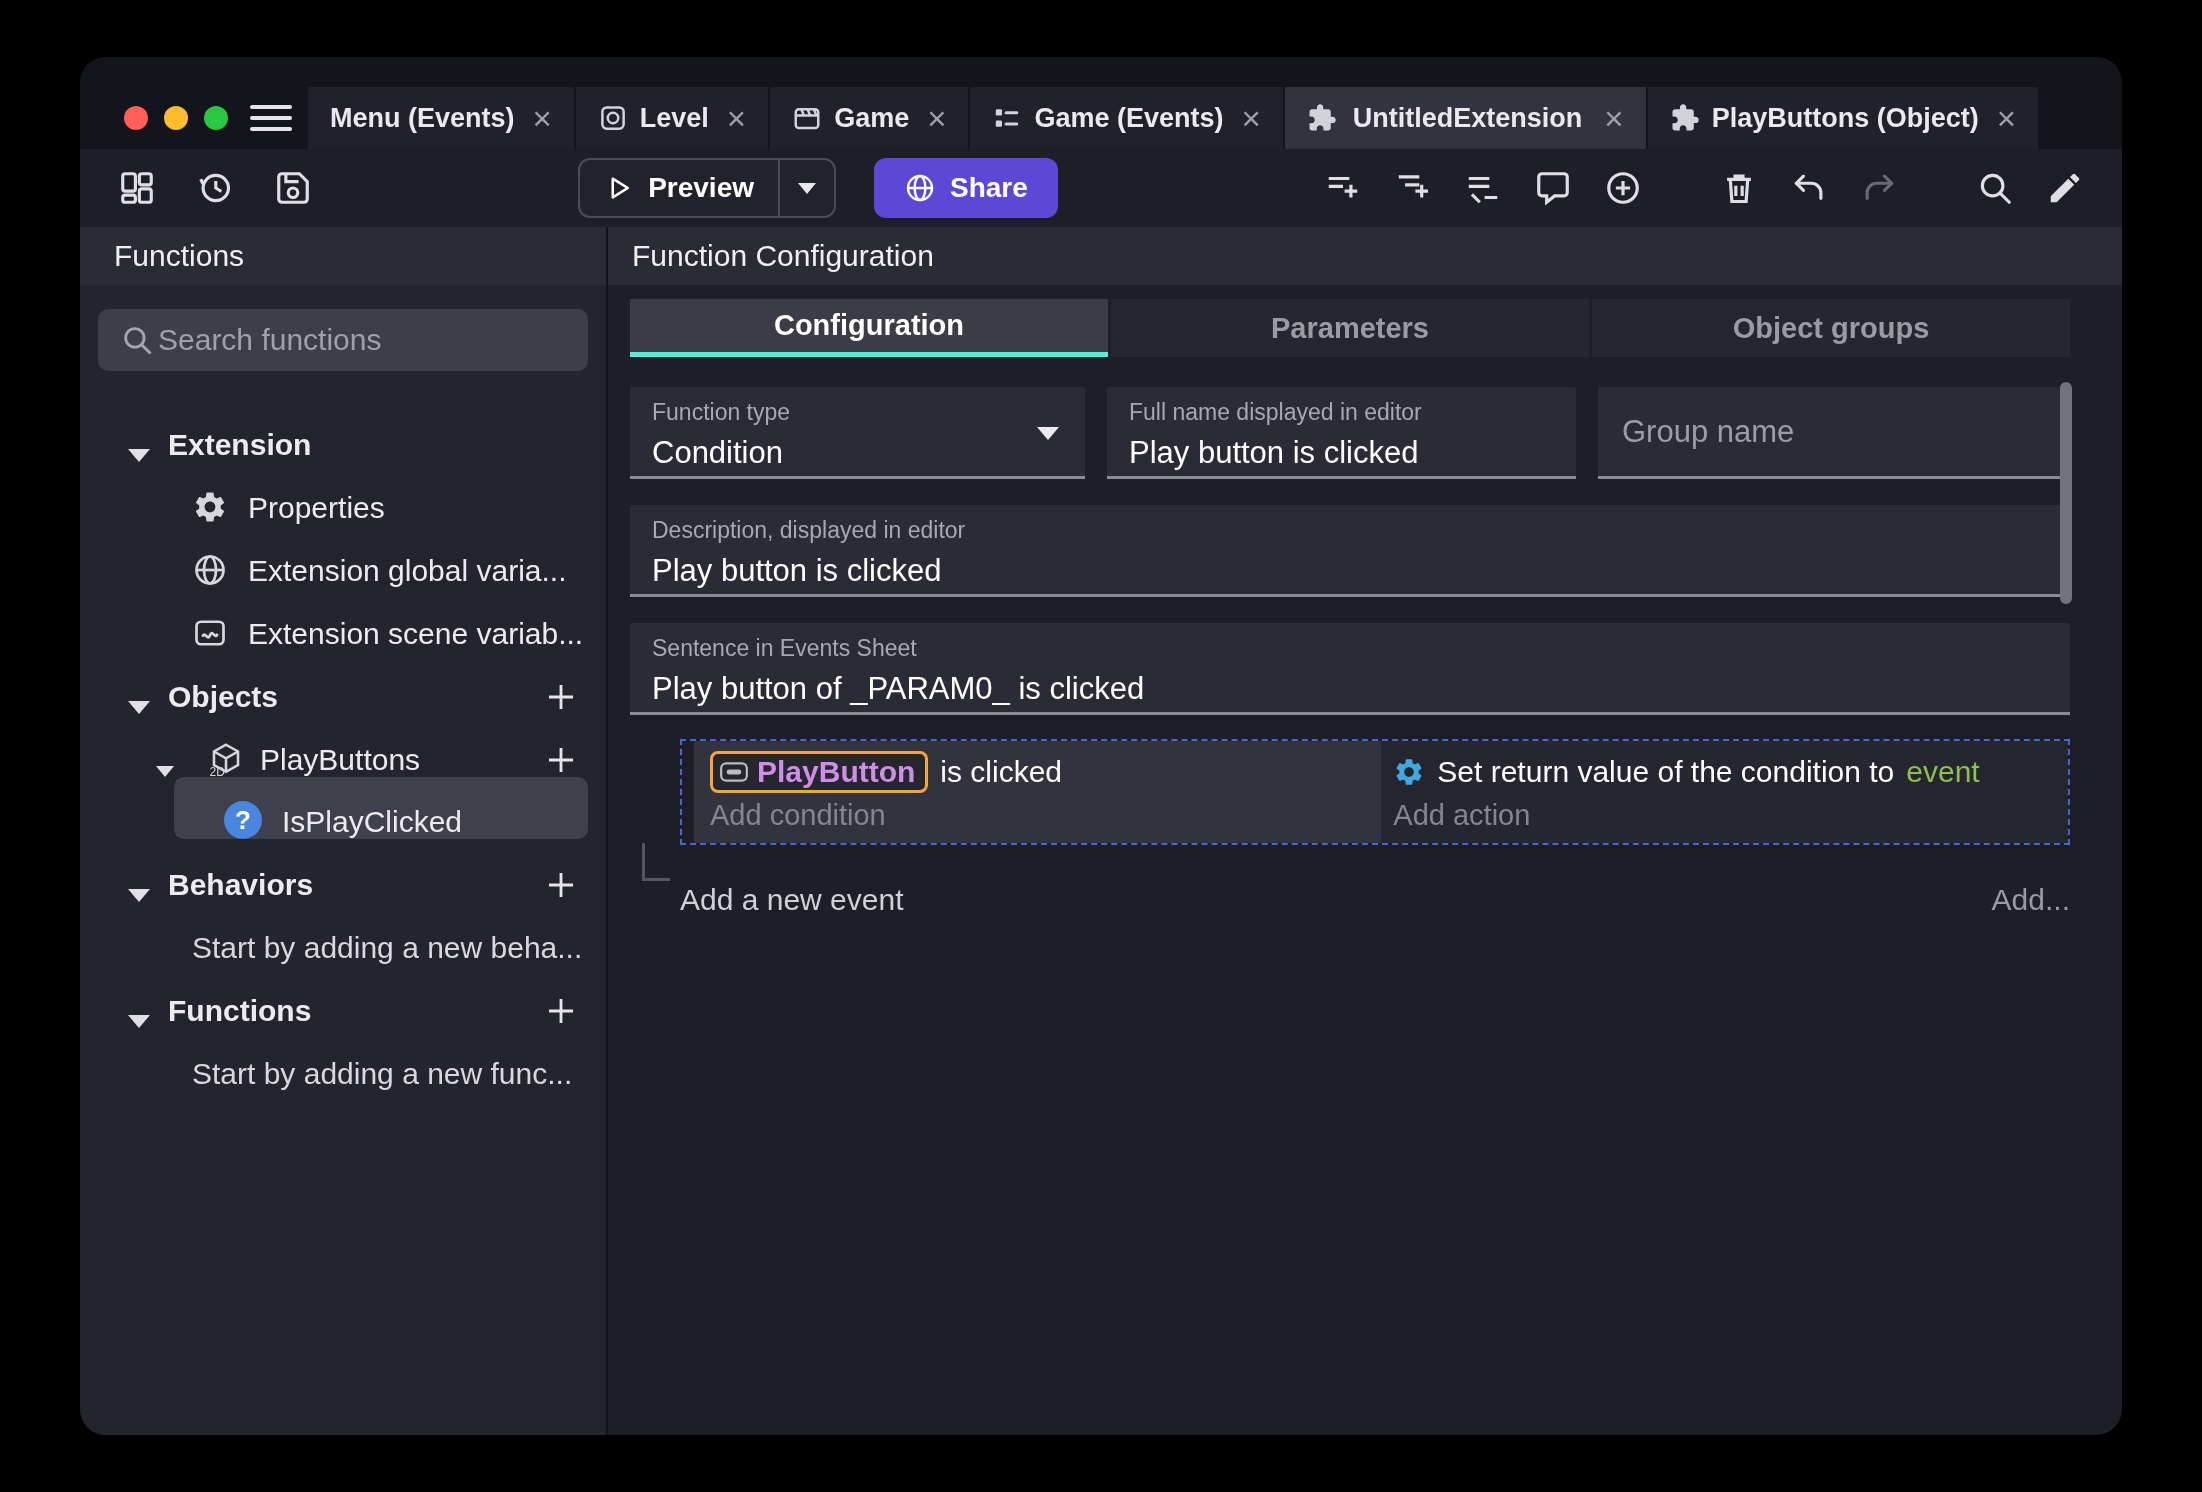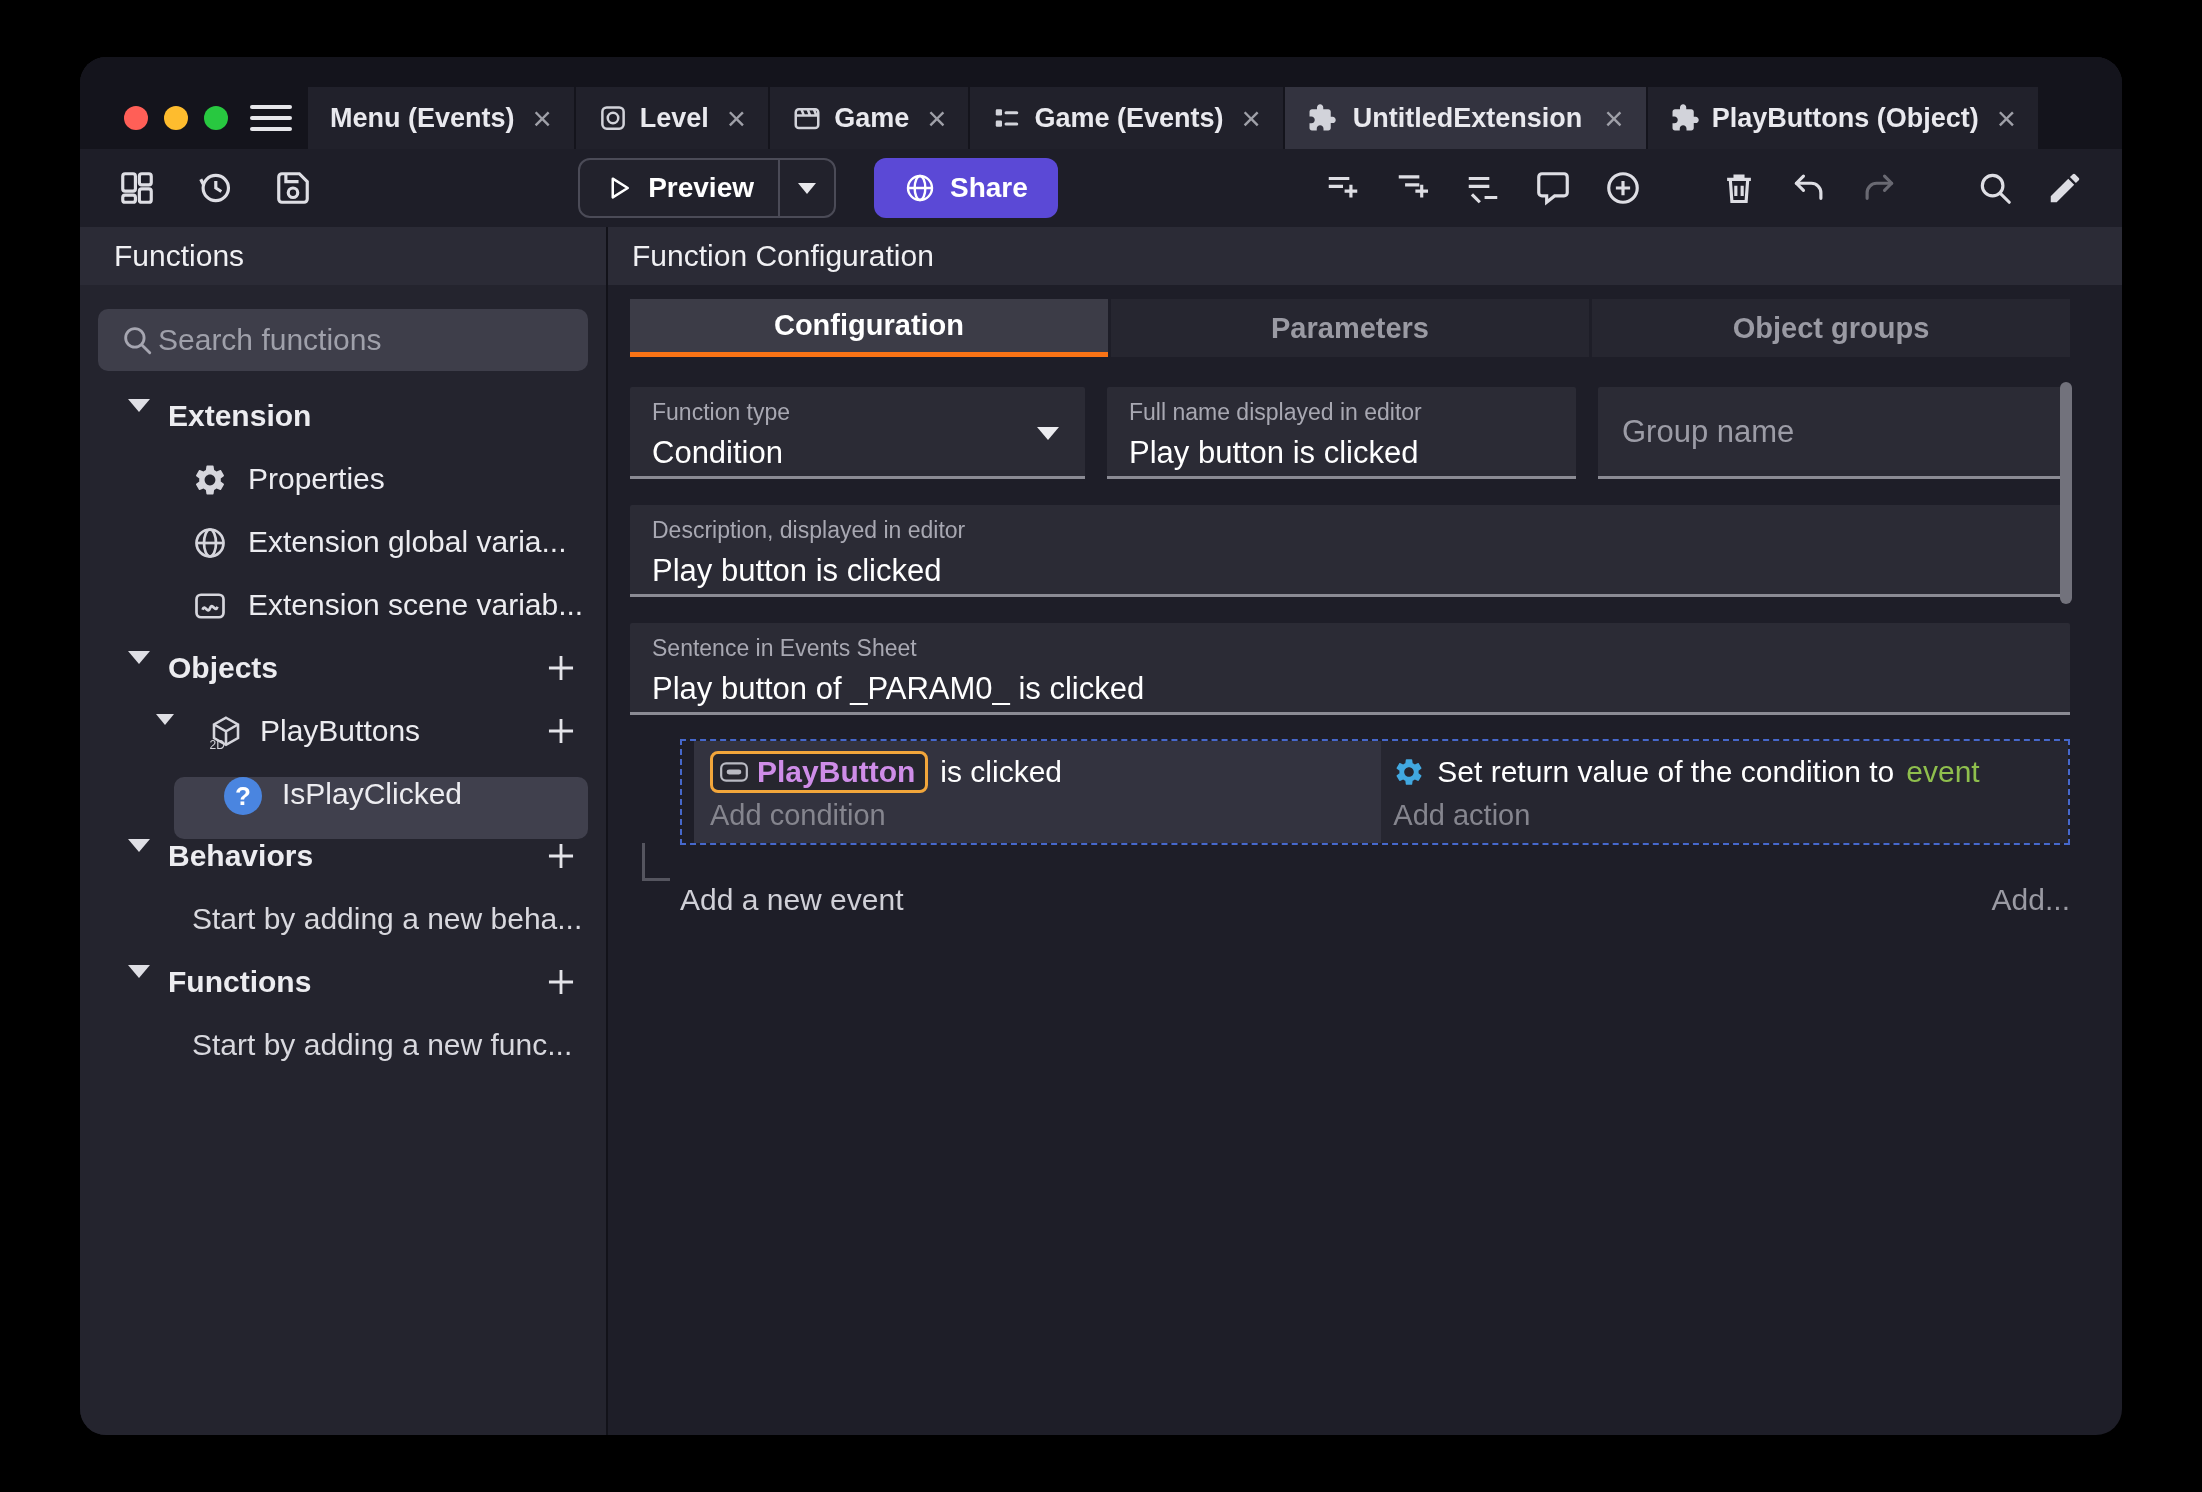--- a/index.html
+++ b/index.html
@@ -55,42 +55,42 @@
   
   .sidebar { width:528px; flex:none; background:#24242e; border-right:2px solid #121219; display:flex; flex-direction:column; }
   .sb-header { height:58px; flex:none; background:#2b2b36; display:flex; align-items:center; padding:0 34px; font-size:30px; color:#f0f0f3; }
   .searchbox { margin:24px 18px 12px 18px; height:62px; background:#3e3e4a; border-radius:10px;
                display:flex; align-items:center; gap:2px; padding:0 22px; }
   .searchbox svg { width:34px; height:34px; color:#a6a6b1; flex:none; }
   .searchbox input { flex:1; background:transparent; border:none; outline:none; font:inherit; font-size:30px; color:#e8e8ec; }
   .searchbox input::placeholder { color:#9fa0aa; }
 
   .tree { padding:16px 0; overflow:hidden; }
-  .trow { height:63px; display:flex; align-items:flex-start; font-size:30px; color:#ececf0; }
+  .trow { height:63px; display:flex; align-items:flex-end; font-size:30px; color:#ececf0; }
   .trow.section { font-weight:700; padding-left:48px; }
   .tri-down { width:0; height:0; border-left:11px solid transparent; border-right:11px solid transparent; border-top:13px solid #dfdfe5; margin-right:18px; flex:none; }
   .tri-down.small { border-left-width:9px; border-right-width:9px; border-top-width:11px; }
   .plusbtn { margin-left:auto; margin-right:28px; width:34px; height:34px; color:#e4e4e9; flex:none; }
   .trow.item { padding-left:112px; gap:20px; }
   .trow .nicon { width:36px; height:36px; color:#d6d6dd; flex:none; }
   .trow.obj { padding-left:76px; gap:16px; }
   .trow.selected { margin:0 18px 0 94px; background:#40404d; border-radius:10px; padding-left:50px; gap:20px; height:62px; }
   .qicon { width:38px; height:38px; border-radius:50%; background:#4a85e0; color:#fff; display:flex; align-items:center; justify-content:center;
            font-size:26px; font-weight:700; flex:none; }
   .trow.hint { padding-left:112px; color:#d8d8de; }
 
   
   .main { flex:1; min-width:0; display:flex; flex-direction:column; position:relative; }
   .main-header { height:58px; flex:none; background:#2b2b36; display:flex; align-items:center; padding:0 24px; font-size:30px; color:#f0f0f3; }
   .content { flex:1; padding:14px 52px 0 22px; position:relative; overflow:hidden; }
 
   .config-tabs { display:flex; gap:3px; height:58px; }
   .ctab { flex:1; display:flex; align-items:center; justify-content:center; font-size:29px; font-weight:700;
           background:#262630; color:#9a9aa3; }
-  .ctab.active { background:#3c3c47; color:#fff; border-bottom:5px solid #f97316; }
+  .ctab.active { background:#3c3c47; color:#fff; border-bottom:5px solid #5eead4; }
 
   .fields-row { display:flex; gap:22px; margin-top:30px; }
   .field { background:#2b2b35; border-bottom:3px solid #8b8b94; height:92px; padding:12px 22px; position:relative; border-radius:2px 2px 0 0; }
   .field .lbl { font-size:23px; color:#a8a8b2; }
   .field .val { font-size:31px; color:#fff; margin-top:9px; white-space:nowrap; overflow:hidden; }
   .f-type { width:455px; flex:none; }
   .f-name { flex:1; min-width:0; }
   .f-group { width:472px; flex:none; display:flex; align-items:center; }
   .f-group input { width:100%; background:transparent; border:none; outline:none; font:inherit; font-size:31px; color:#e8e8ec; }
   .f-group input::placeholder { color:#9c9ca6; }

